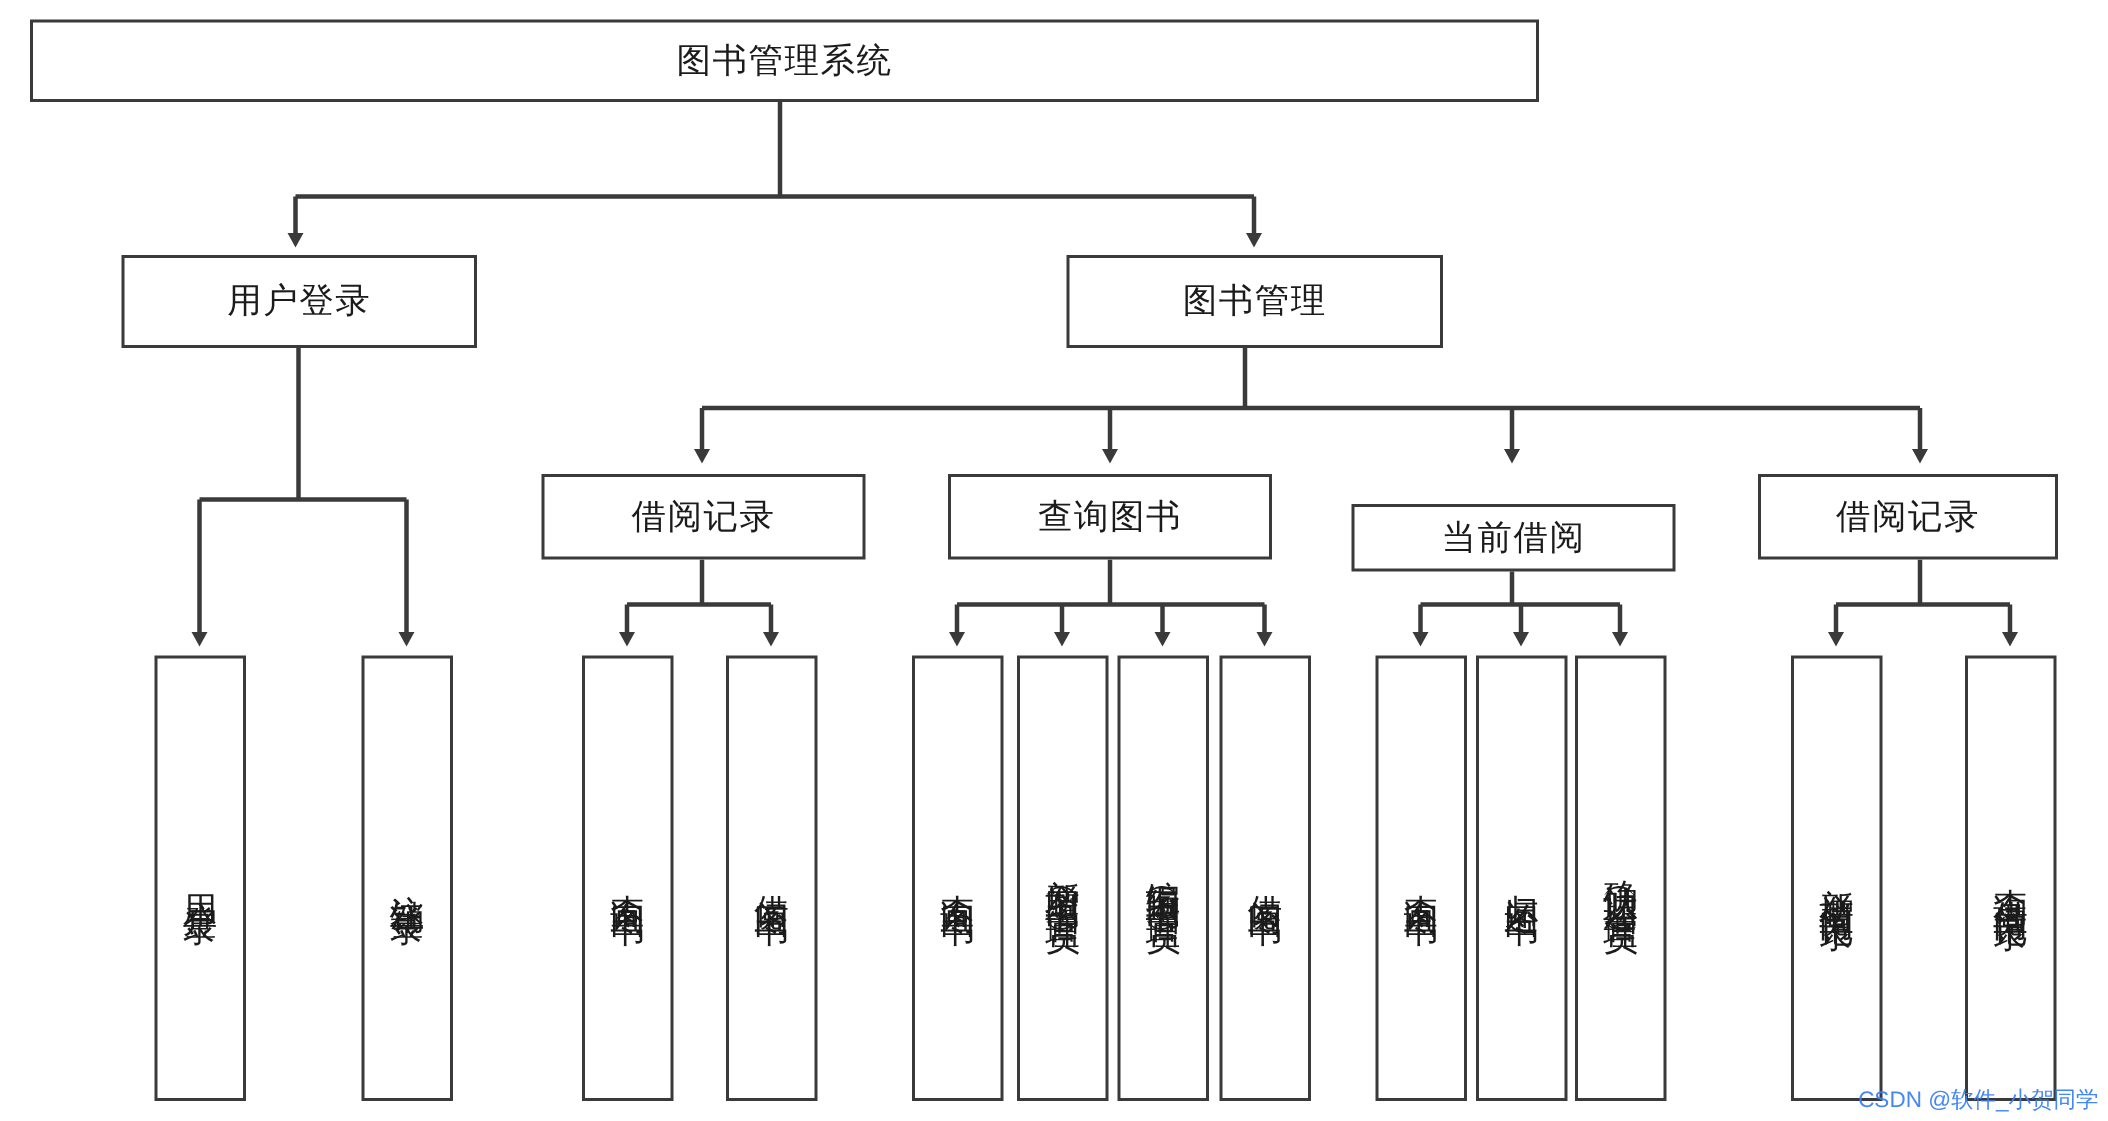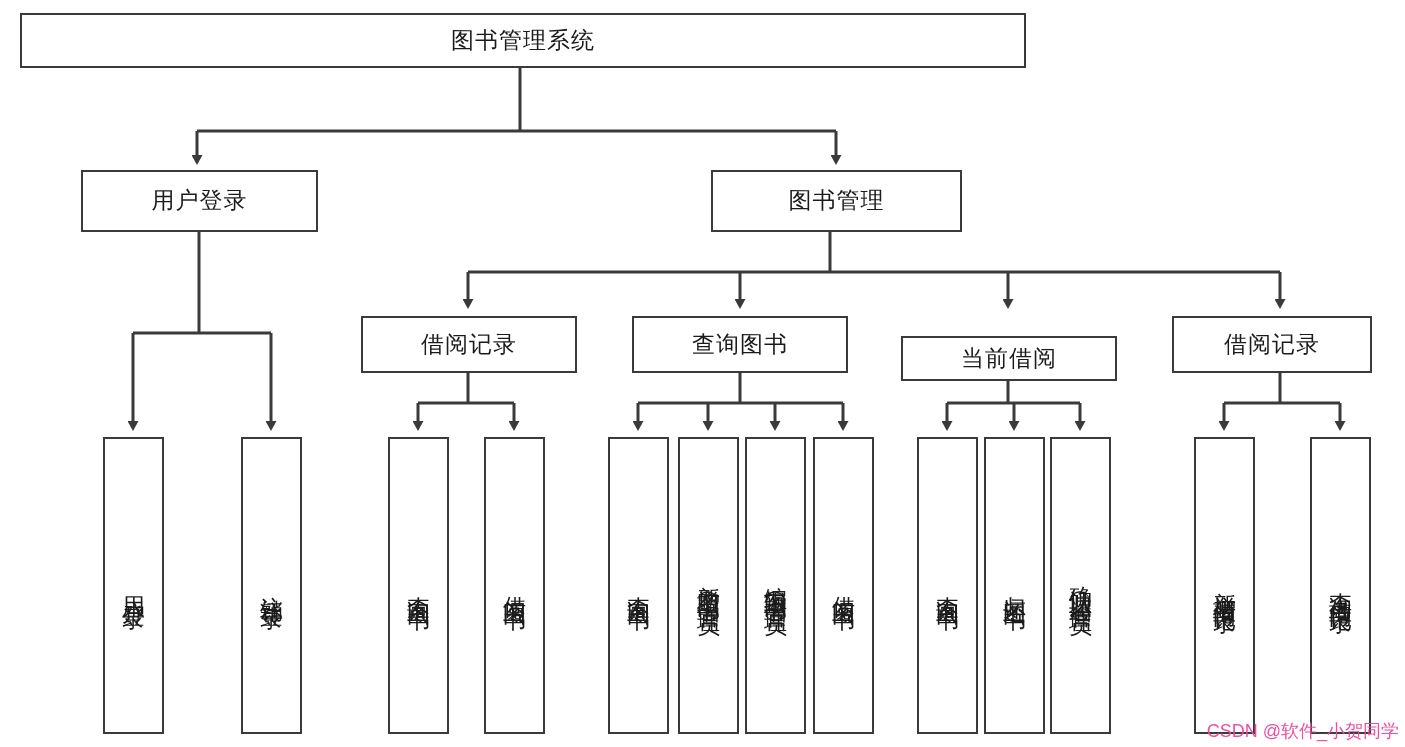--- a/index.html
+++ b/index.html
@@ -52,22 +52,22 @@
   .node.vert > .label {
     writing-mode: vertical-rl;
     text-orientation: upright;
     display: block;
     max-height: 100%;
   }
   .watermark {
     position: absolute;
     right: 6px;
     bottom: 4px;
-    font-size: 18px;
-    color: #ec4899;
+    font-size: 15px;
+    color: #3b82f6;
     opacity: 0.95;
     white-space: nowrap;
     font-family: "Liberation Sans", "DejaVu Sans", sans-serif;
   }
 </style>
 </head>
 <body>
 
 <div id="canvas">
 

